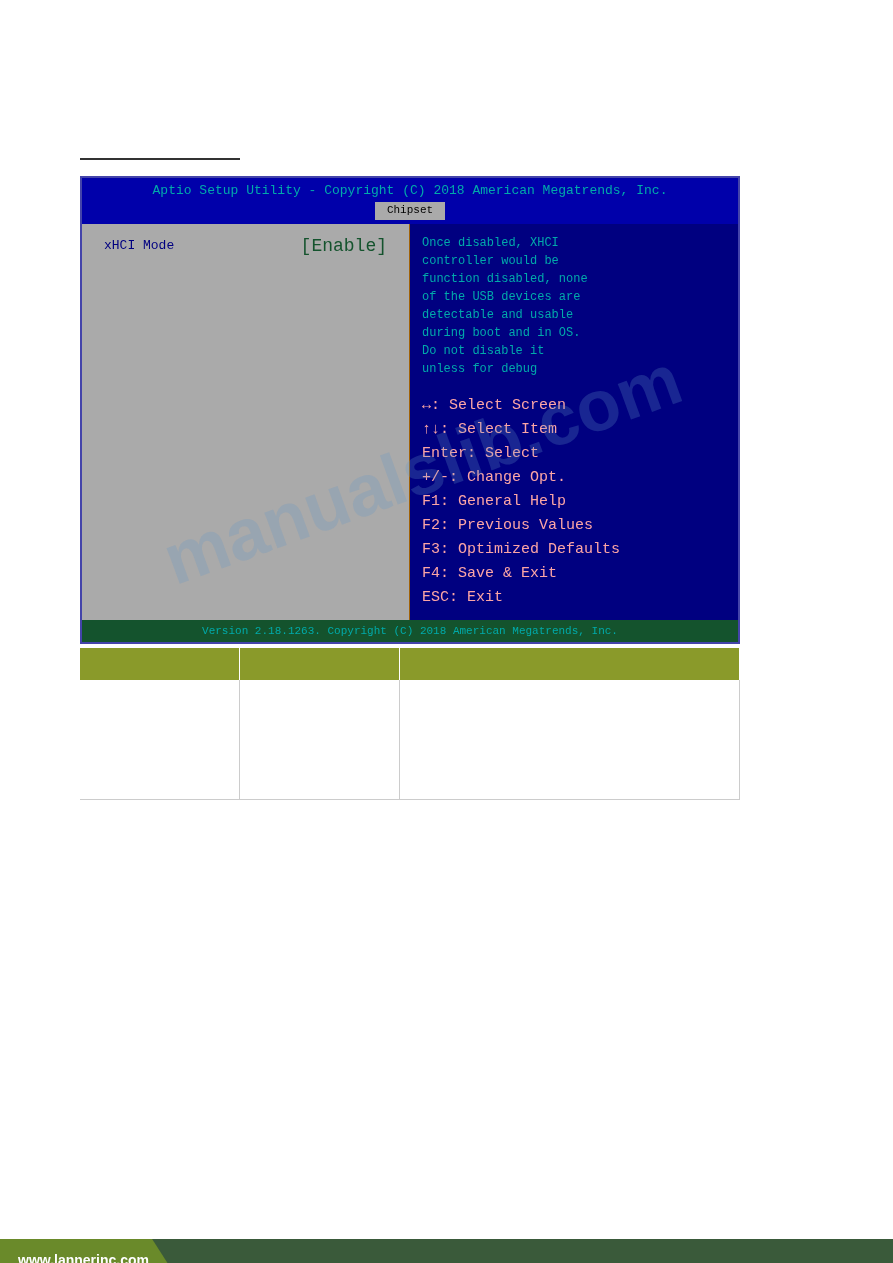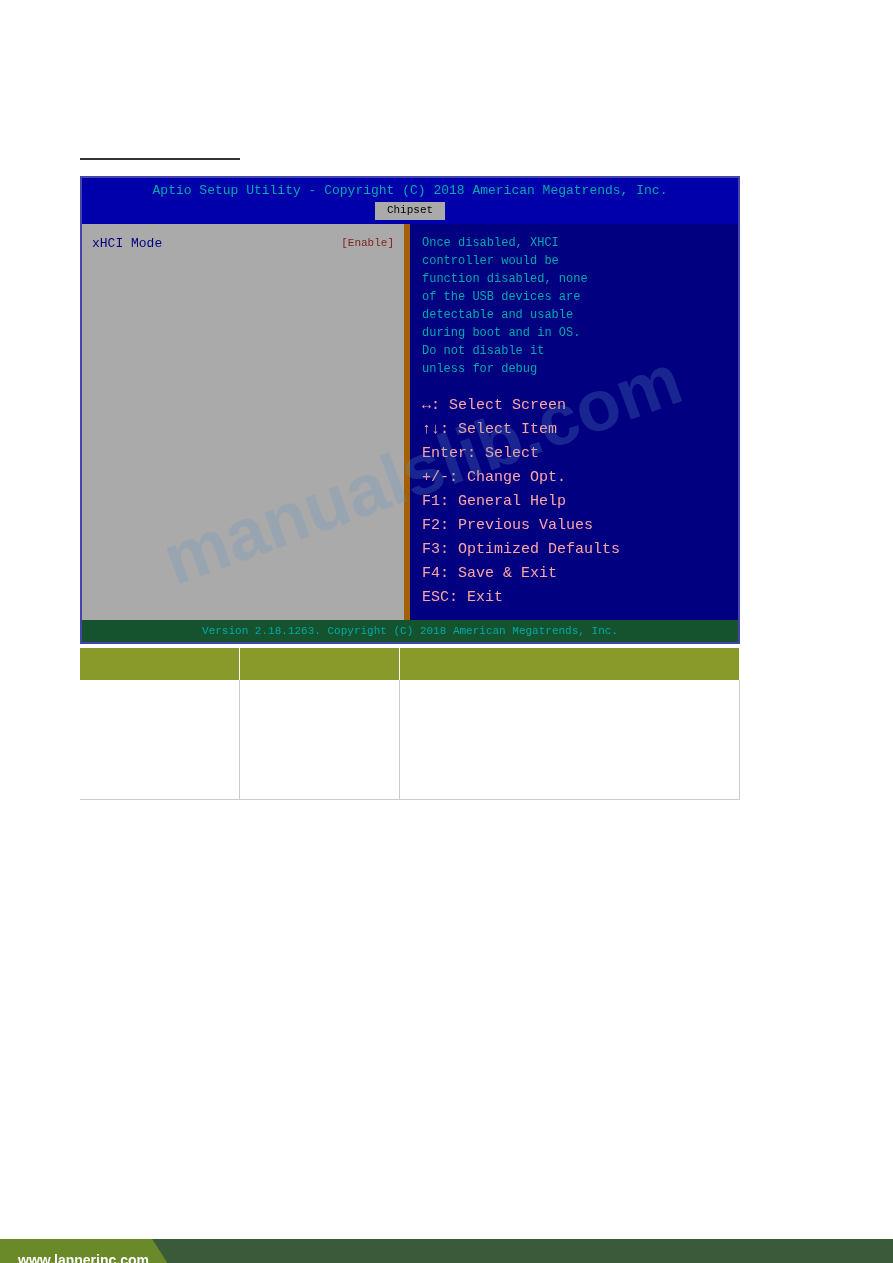--- a/index.html
+++ b/index.html
@@ -63,41 +63,41 @@
     
     .bios-main {
       display: flex;
       background: #aaaaaa;
     }
 
     
     .bios-left {
       width: 50%;
       background: #aaaaaa;
-      padding: 12px 10px;
-      border-right: 6px solid #a16207;
+      padding: 12px 22px;
+      border-right: 1px solid #a16207;
     }
 
     .bios-setting-row {
       display: flex;
       align-items: center;
       margin-bottom: 8px;
     }
 
     .bios-setting-label {
       color: #000080;
       font-family: 'Courier New', monospace;
       font-size: 13px;
       flex: 1;
     }
 
     .bios-setting-value {
-      color: #7f1d1d;
-      font-family: 'Courier New', monospace;
-      font-size: 11px;
+      color: #14532d;
+      font-family: 'Courier New', monospace;
+      font-size: 18px;
       background: #aaaaaa;
     }
 
     
     .bios-right {
       width: 50%;
       background: #000080;
       padding: 10px 12px;
     }
 

